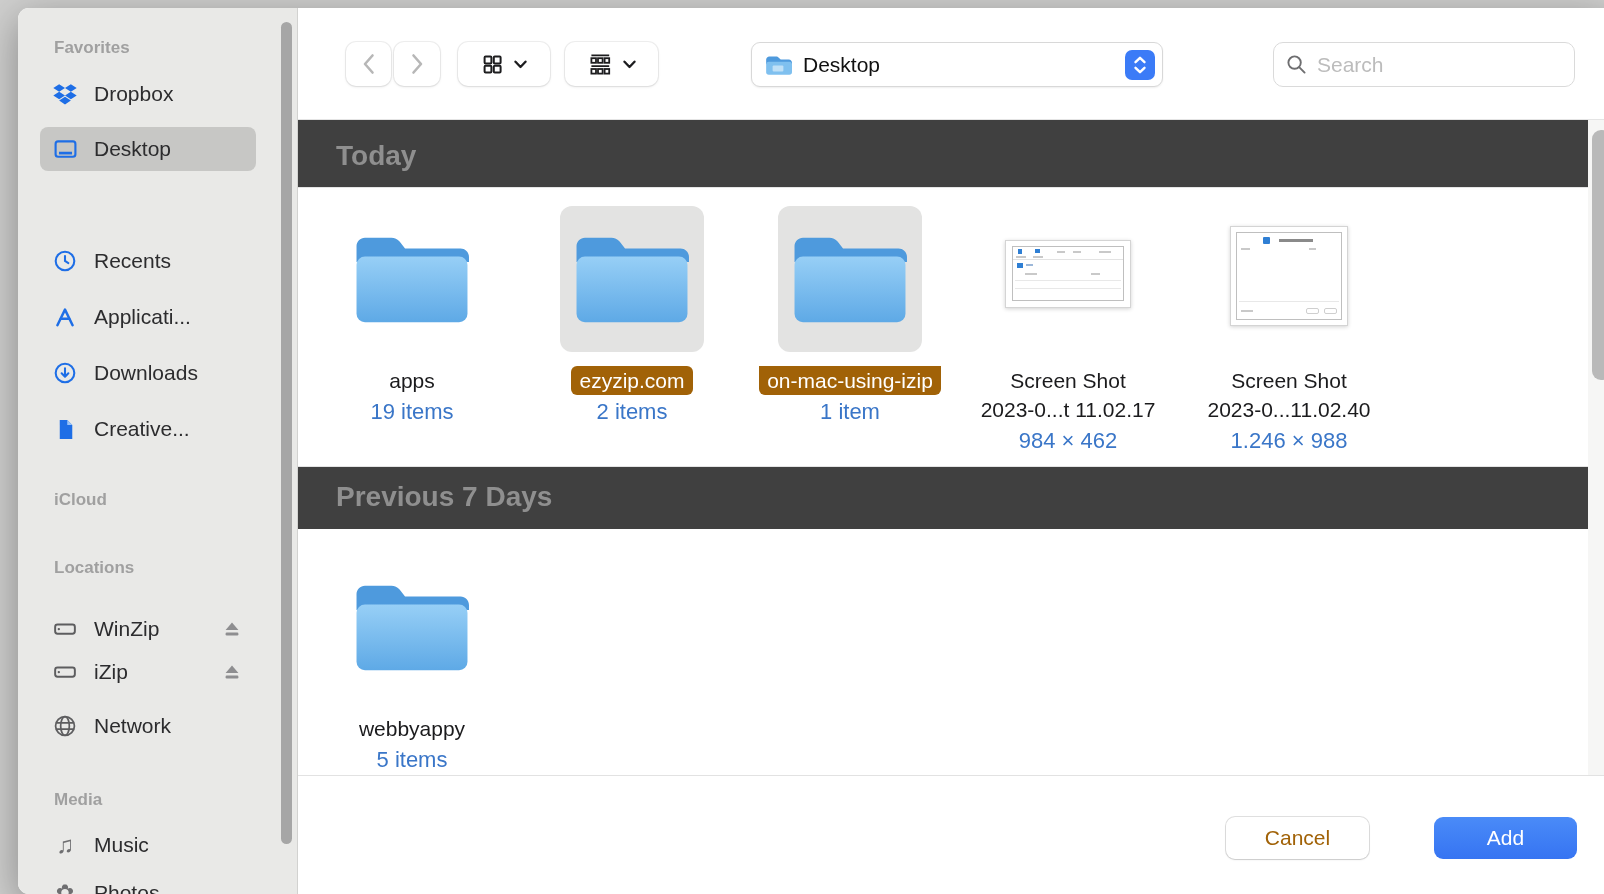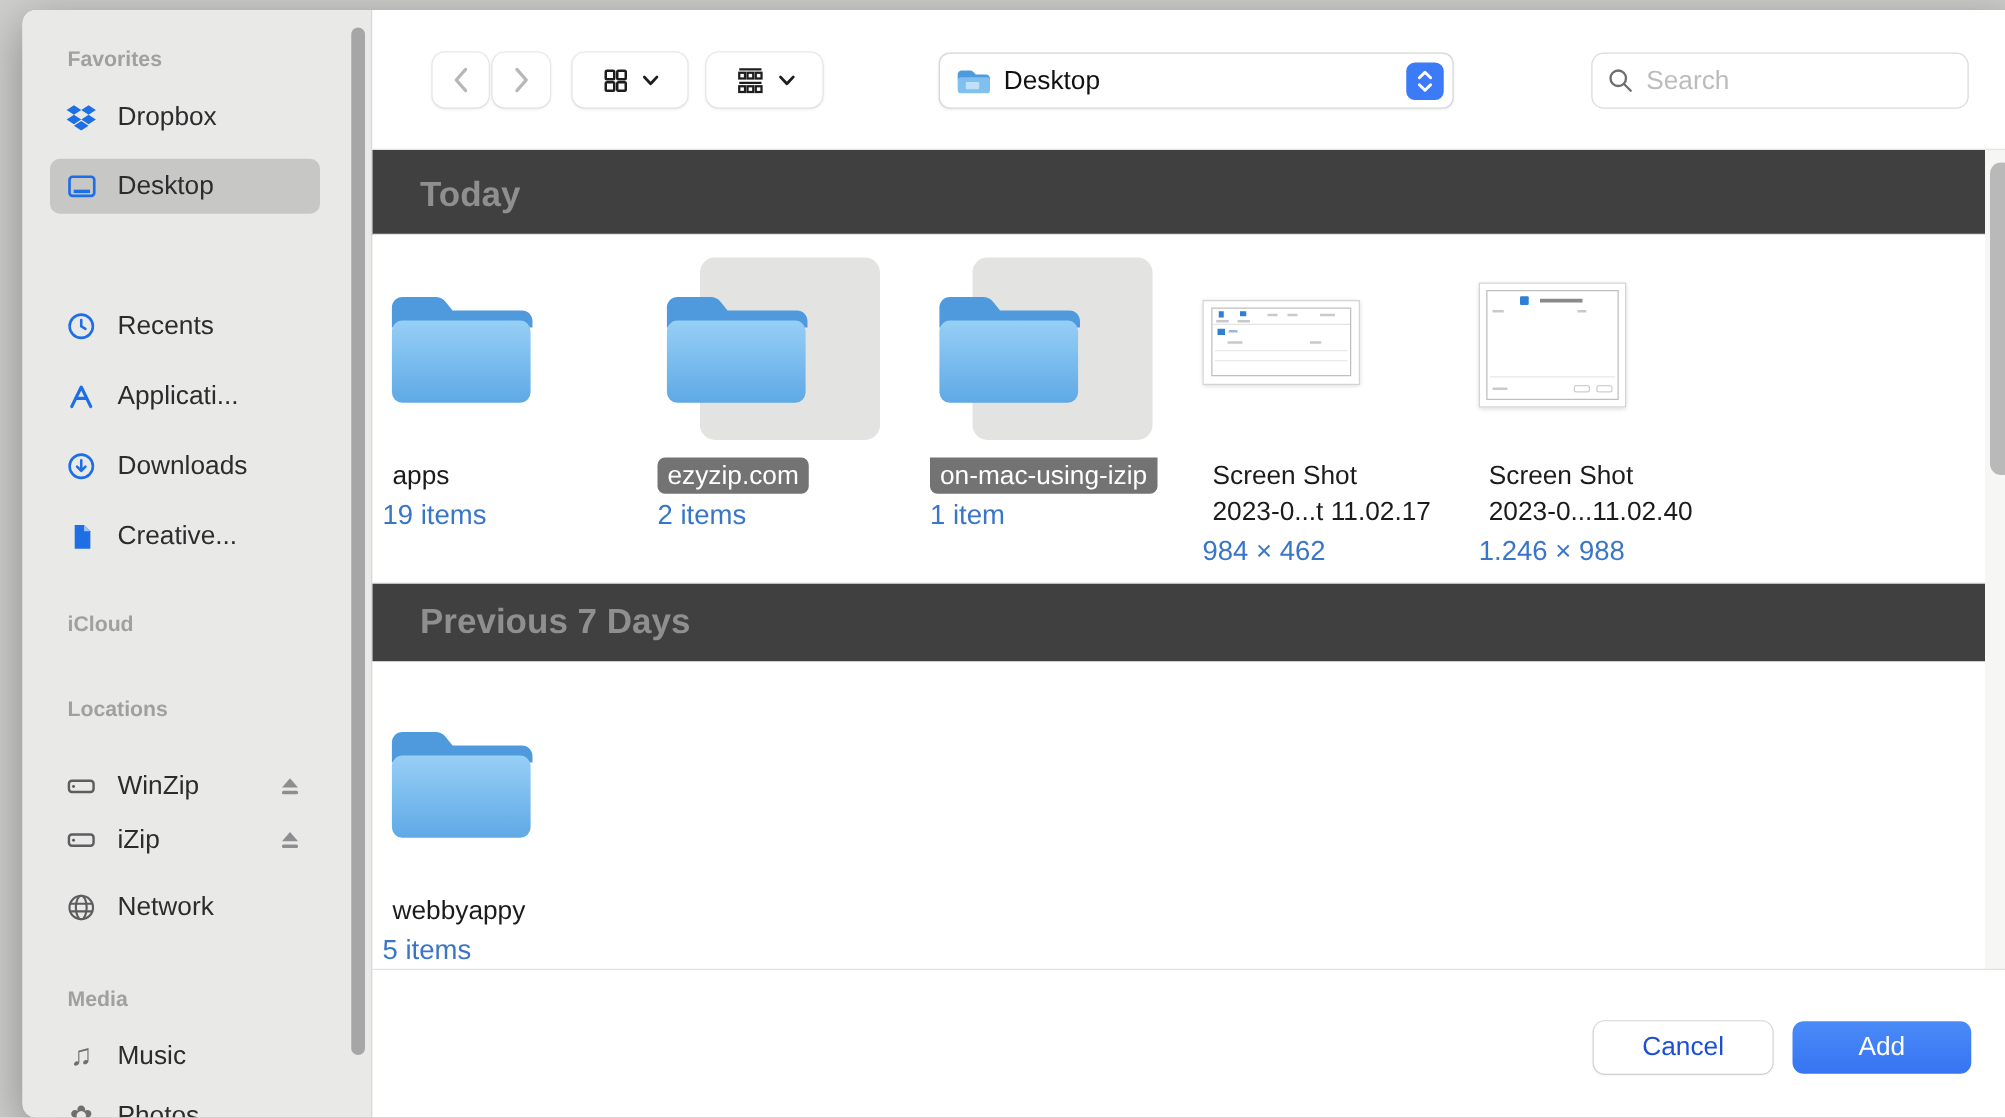--- a/index.html
+++ b/index.html
@@ -51,46 +51,46 @@
   .sec-head { position:absolute; left:0; width:1290px; background:#404040; }
   .sec-title { font-size:28px; font-weight:700; color:#8f8f8f; margin-left:38px; }
   .divider { position:absolute; left:0; width:1290px; height:1px; background:#e4e4e4; }
 
   
   .gutter { position:absolute; right:0; top:112px; width:26px; height:656px; background:#f6f6f5; }
   .v-scroll { position:absolute; right:3px; top:122px; width:19px; height:250px;
     background:#b9b9b9; border-radius:9px; }
 
   
-  .file-item { position:absolute; width:212px; }
+  .file-item { position:absolute; width:212px; text-align:center; }
   .thumb-zone { position:relative; height:150px; }
   .sel-backdrop { position:absolute; left:34px; top:2px; width:144px; height:146px;
     background:#e3e3e2; border-radius:12px; }
   .folder-svg { position:relative; margin-top:26px; }
   .name-wrap { margin-top:12px; line-height:27px; font-size:21px; color:#1b1b1d; }
   .name-wrap .pill { display:inline-block; padding:1px 8px; border-radius:6px; }
-  .name-wrap.selname .pill { background:#737373; color:#fff; }
+  .name-wrap.selname .pill { background:#a16207; color:#fff; }
   .pill:empty, .line:empty { display:none; }
   .meta { font-size:22px; color:#3a76c8; margin-top:4px; }
 
   
   .shot { position:relative; display:inline-block; background:#fff;
     border:1px solid #d4d4d4; box-shadow:0 1px 4px rgba(0,0,0,.18); }
   .shot-inner { position:absolute; background:#fff; border:1px solid #bfbfbf; }
   .mini-bar { position:absolute; left:0; right:0; top:0; border-bottom:1px solid #e3e3e3; }
   .dot-b { position:absolute; background:#2f7fd4; }
   .dash { position:absolute; background:#c9c9c9; }
   .hair { position:absolute; left:2px; right:2px; height:1px; background:#e8e8e8; }
   .mini-btn { position:absolute; border:1px solid #cfcfcf; border-radius:2px; width:13px; height:6px; }
 
   
   .footer-line { position:absolute; left:0; bottom:118px; width:100%; height:1px; background:#e2e2e2; }
   .btn { position:absolute; top:809px; width:143px; height:42px; border-radius:9px;
     font-size:21px; display:flex; align-items:center; justify-content:center; }
-  .btn-cancel { left:977px; background:#fff; color:#1d4ed8;
+  .btn-cancel { left:928px; background:#fff; color:#a16207;
     box-shadow:0 0 0 1px rgba(0,0,0,.12), 0 1px 2px rgba(0,0,0,.10); }
   .btn-add { left:1136px; background:linear-gradient(#4a8bf8,#3674f2); color:#fff; }
 </style>
 </head>
 <body>
 
 <svg width="0" height="0" style="position:absolute">
   <defs>
     <linearGradient id="fgrad" x1="0" y1="0" x2="0" y2="1">
       <stop offset="0" stop-color="#97cff6"></stop>

